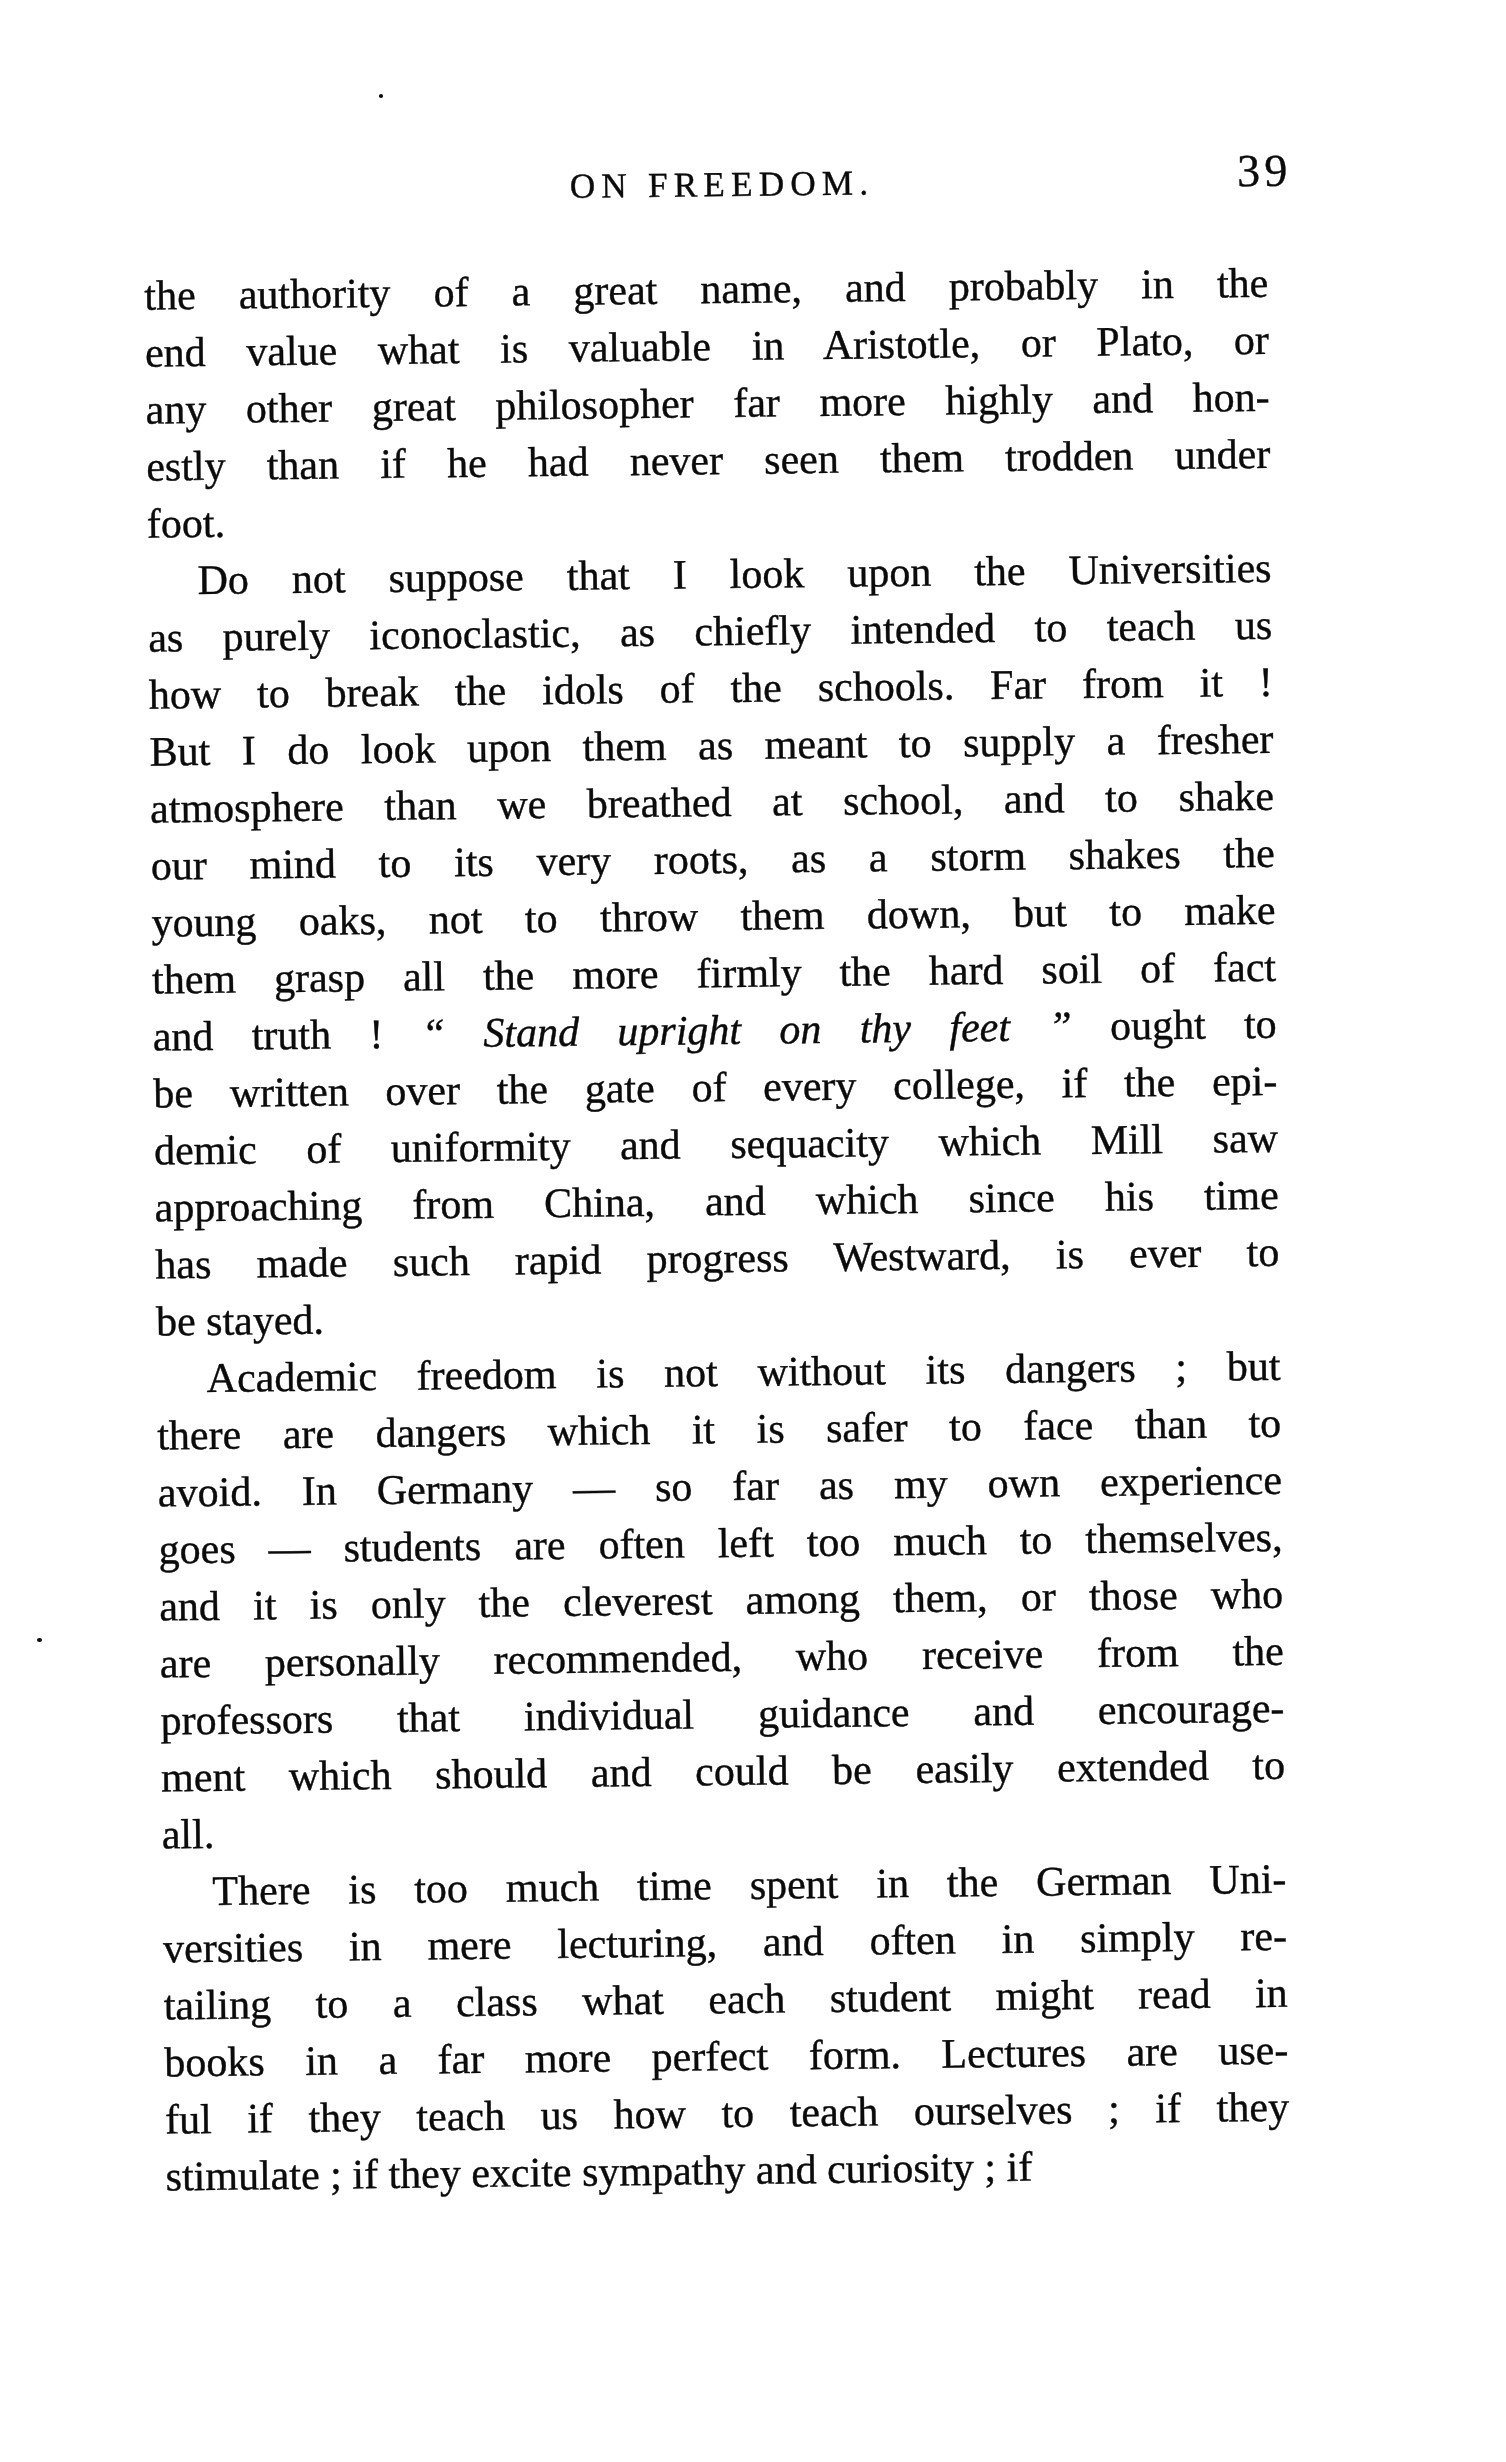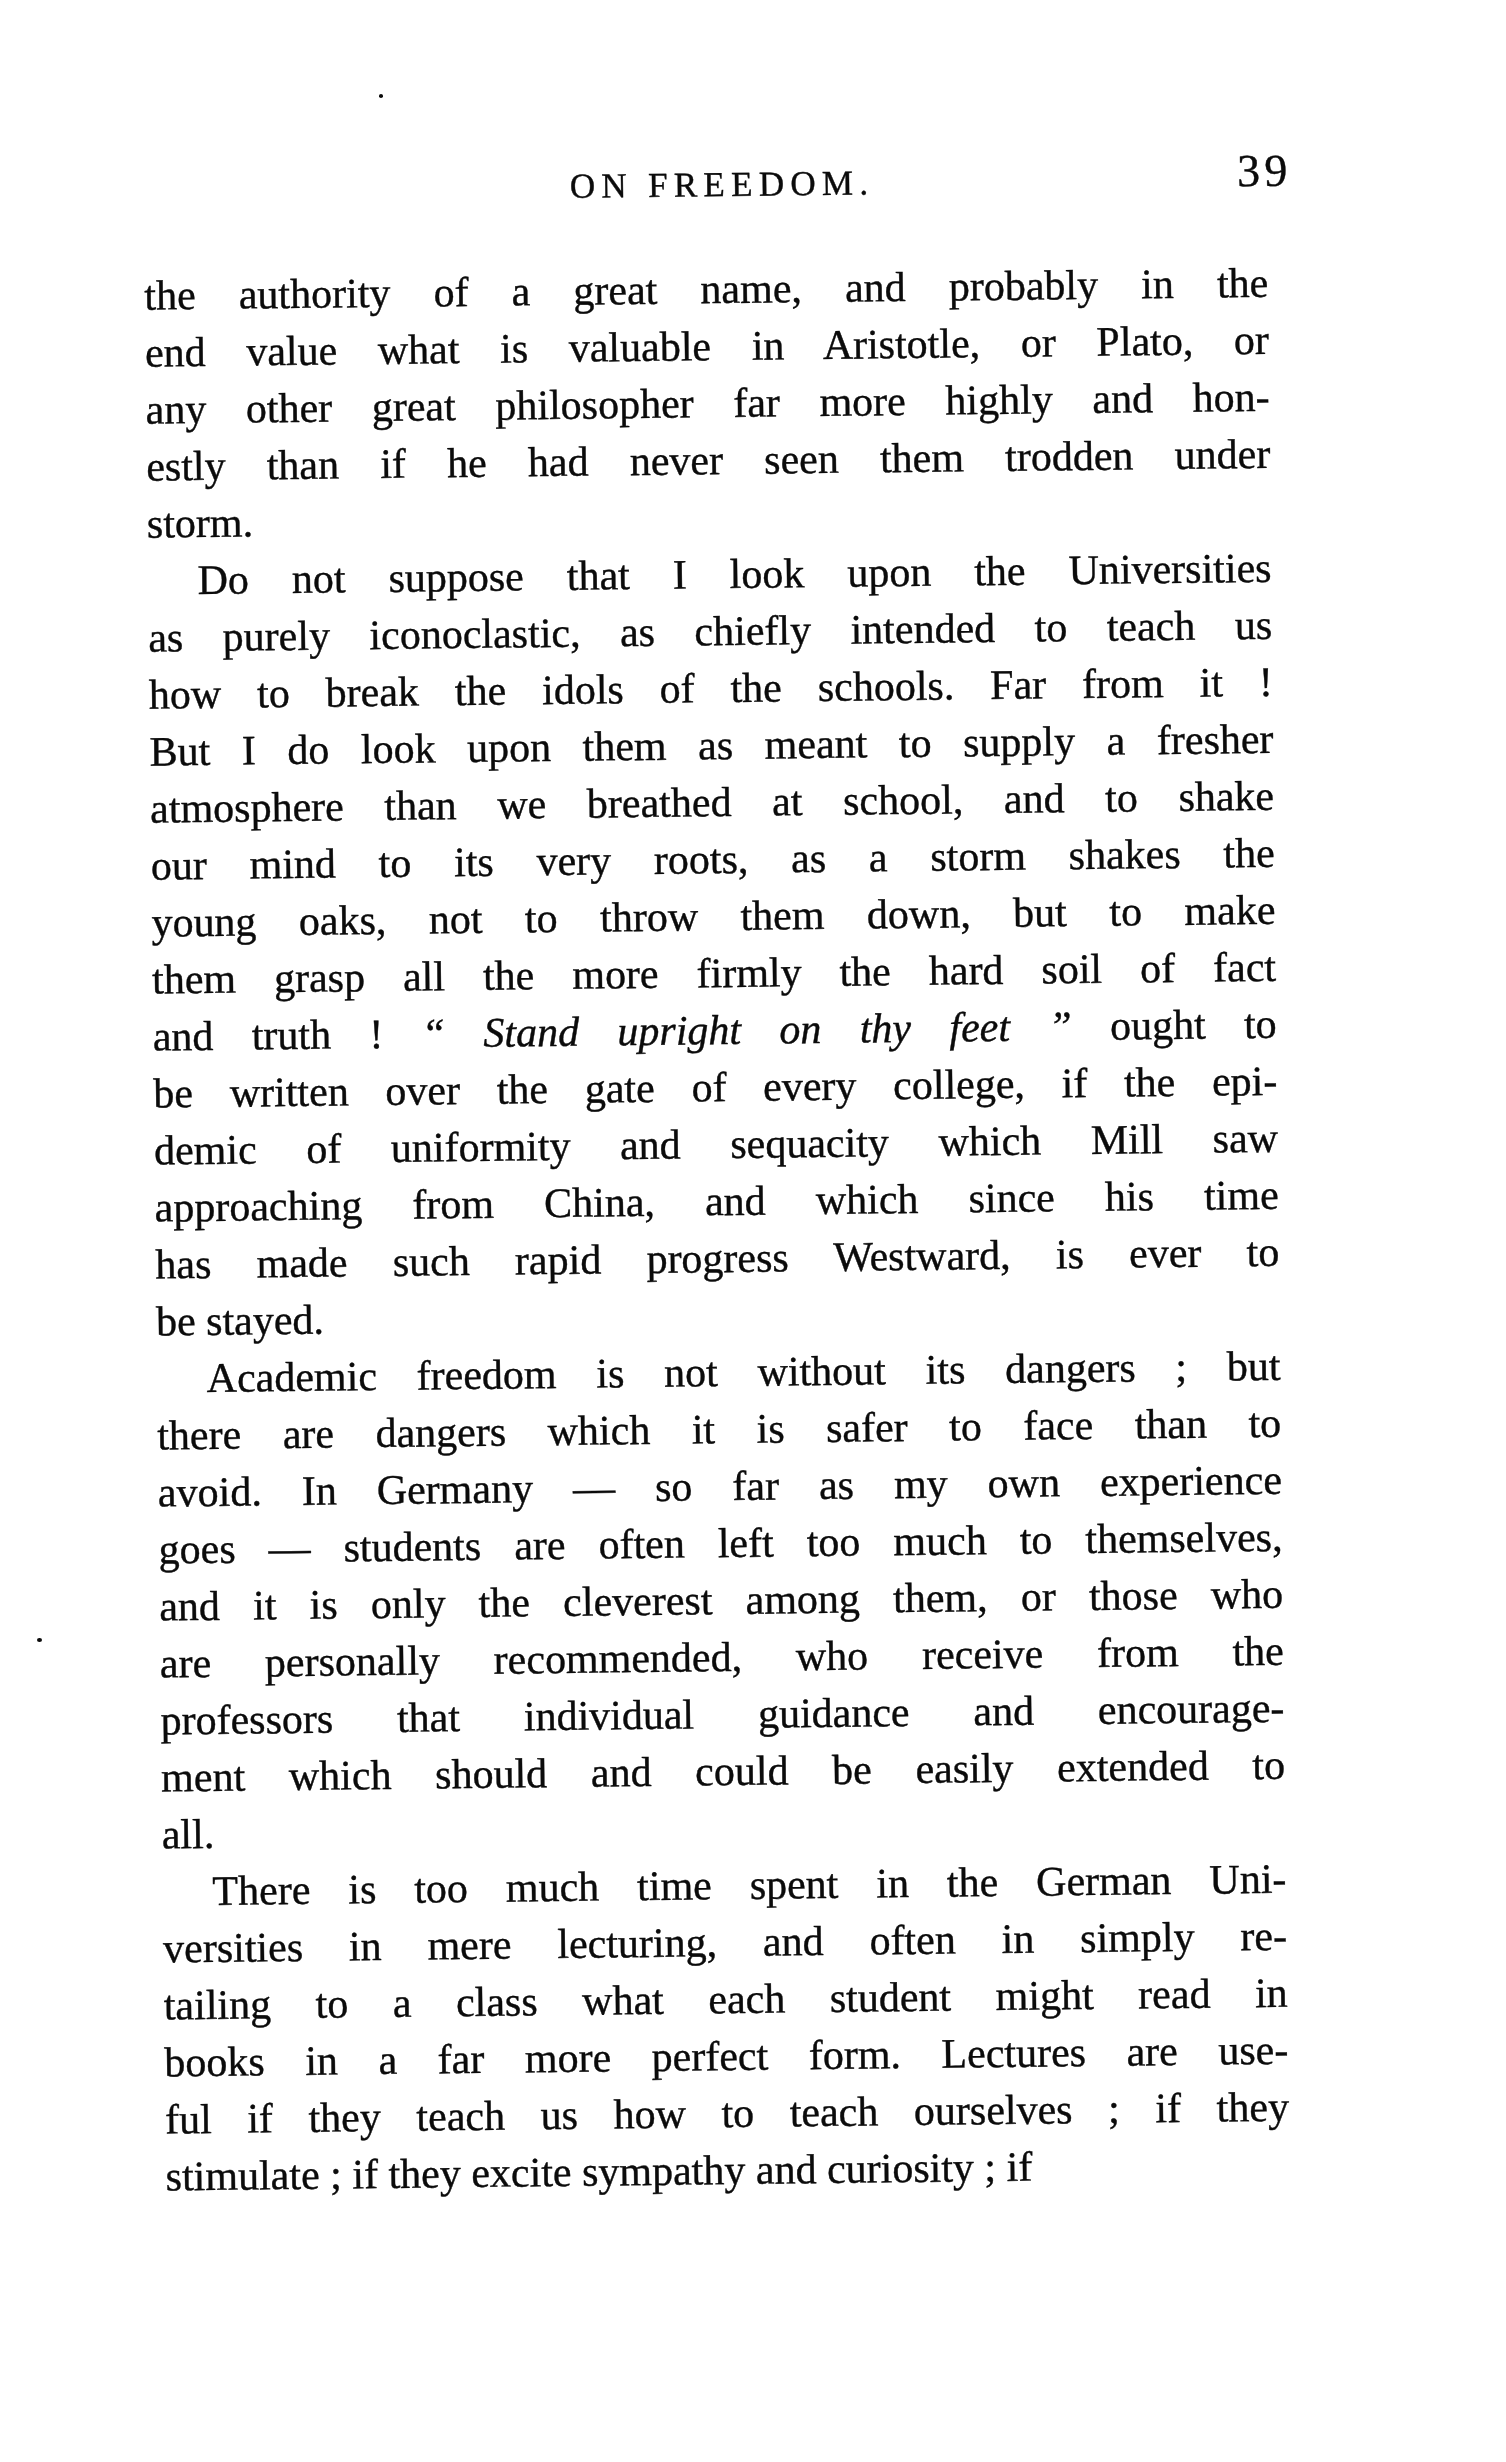--- a/index.html
+++ b/index.html
@@ -82,21 +82,21 @@
   <div class="rotated">
     <div class="running-head">
       <span class="head-title">ON FREEDOM.</span>
       <span class="page-number">39</span>
     </div>
     <div class="text-block" id="text-block">
         <div class="line"><span>the authority of a great name, and probably in the</span></div>
         <div class="line"><span>end value what is valuable in Aristotle, or Plato, or</span></div>
         <div class="line"><span>any other great philosopher far more highly and hon-</span></div>
         <div class="line"><span>estly than if he had never seen them trodden under</span></div>
-        <div class="line last"><span>storm.</span></div>
+        <div class="line last"><span>foot.</span></div>
         <div class="line indent"><span>Do not suppose that I look upon the Universities</span></div>
         <div class="line"><span>as purely iconoclastic, as chiefly intended to teach us</span></div>
         <div class="line"><span>how to break the idols of the schools.  Far from it !</span></div>
         <div class="line"><span>But I do look upon them as meant to supply a fresher</span></div>
         <div class="line"><span>atmosphere than we breathed at school, and to shake</span></div>
         <div class="line"><span>our mind to its very roots, as a storm shakes the</span></div>
         <div class="line"><span>young oaks, not to throw them down, but to make</span></div>
         <div class="line"><span>them grasp all the more firmly the hard soil of fact</span></div>
         <div class="line"><span>and truth !  </span><span class="it">“ Stand upright on thy feet ”</span><span> ought to</span></div>
         <div class="line"><span>be written over the gate of every college, if the epi-</span></div>

